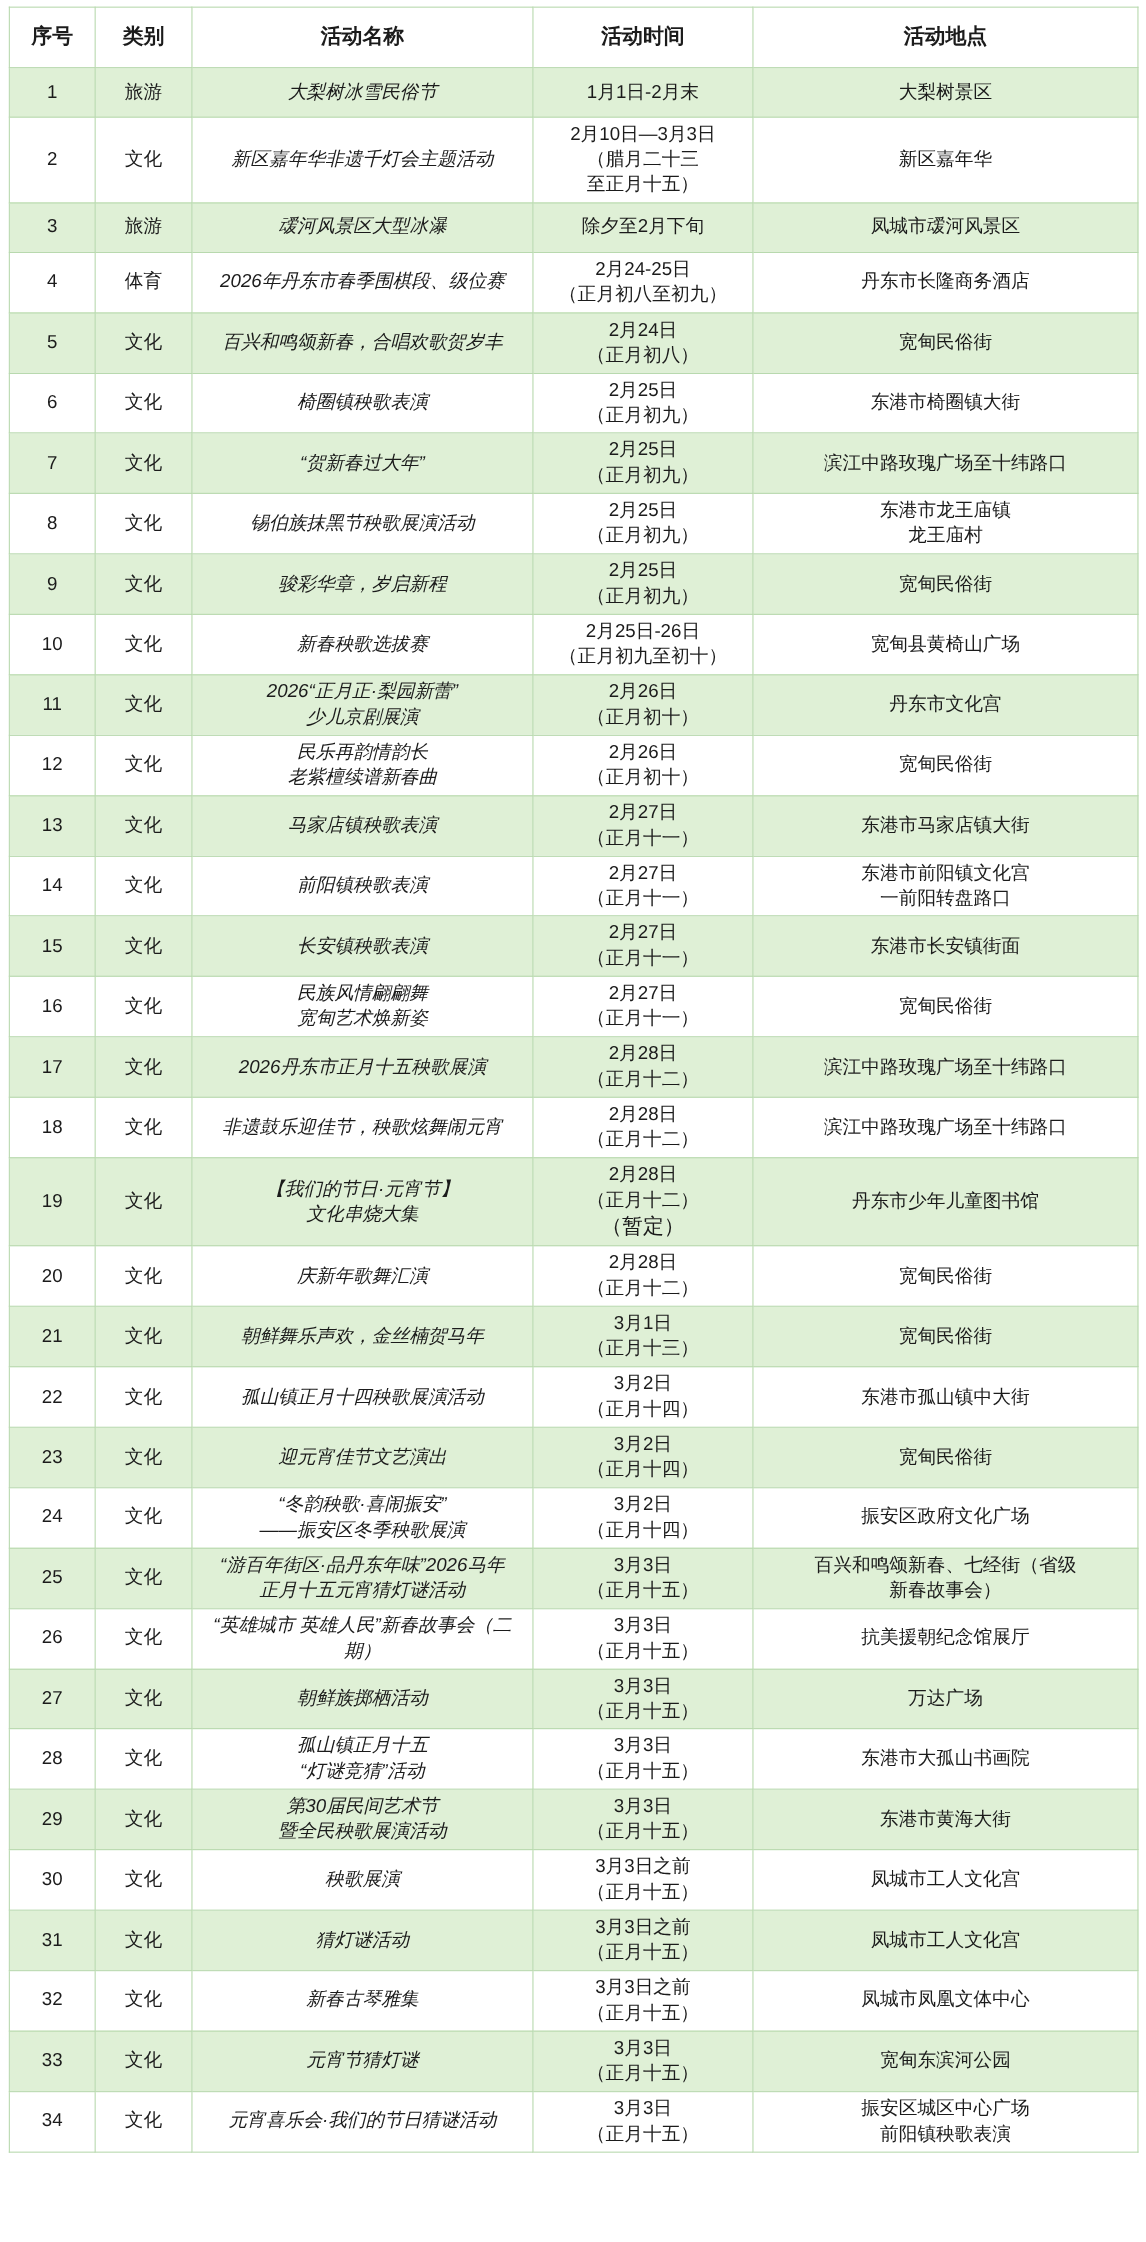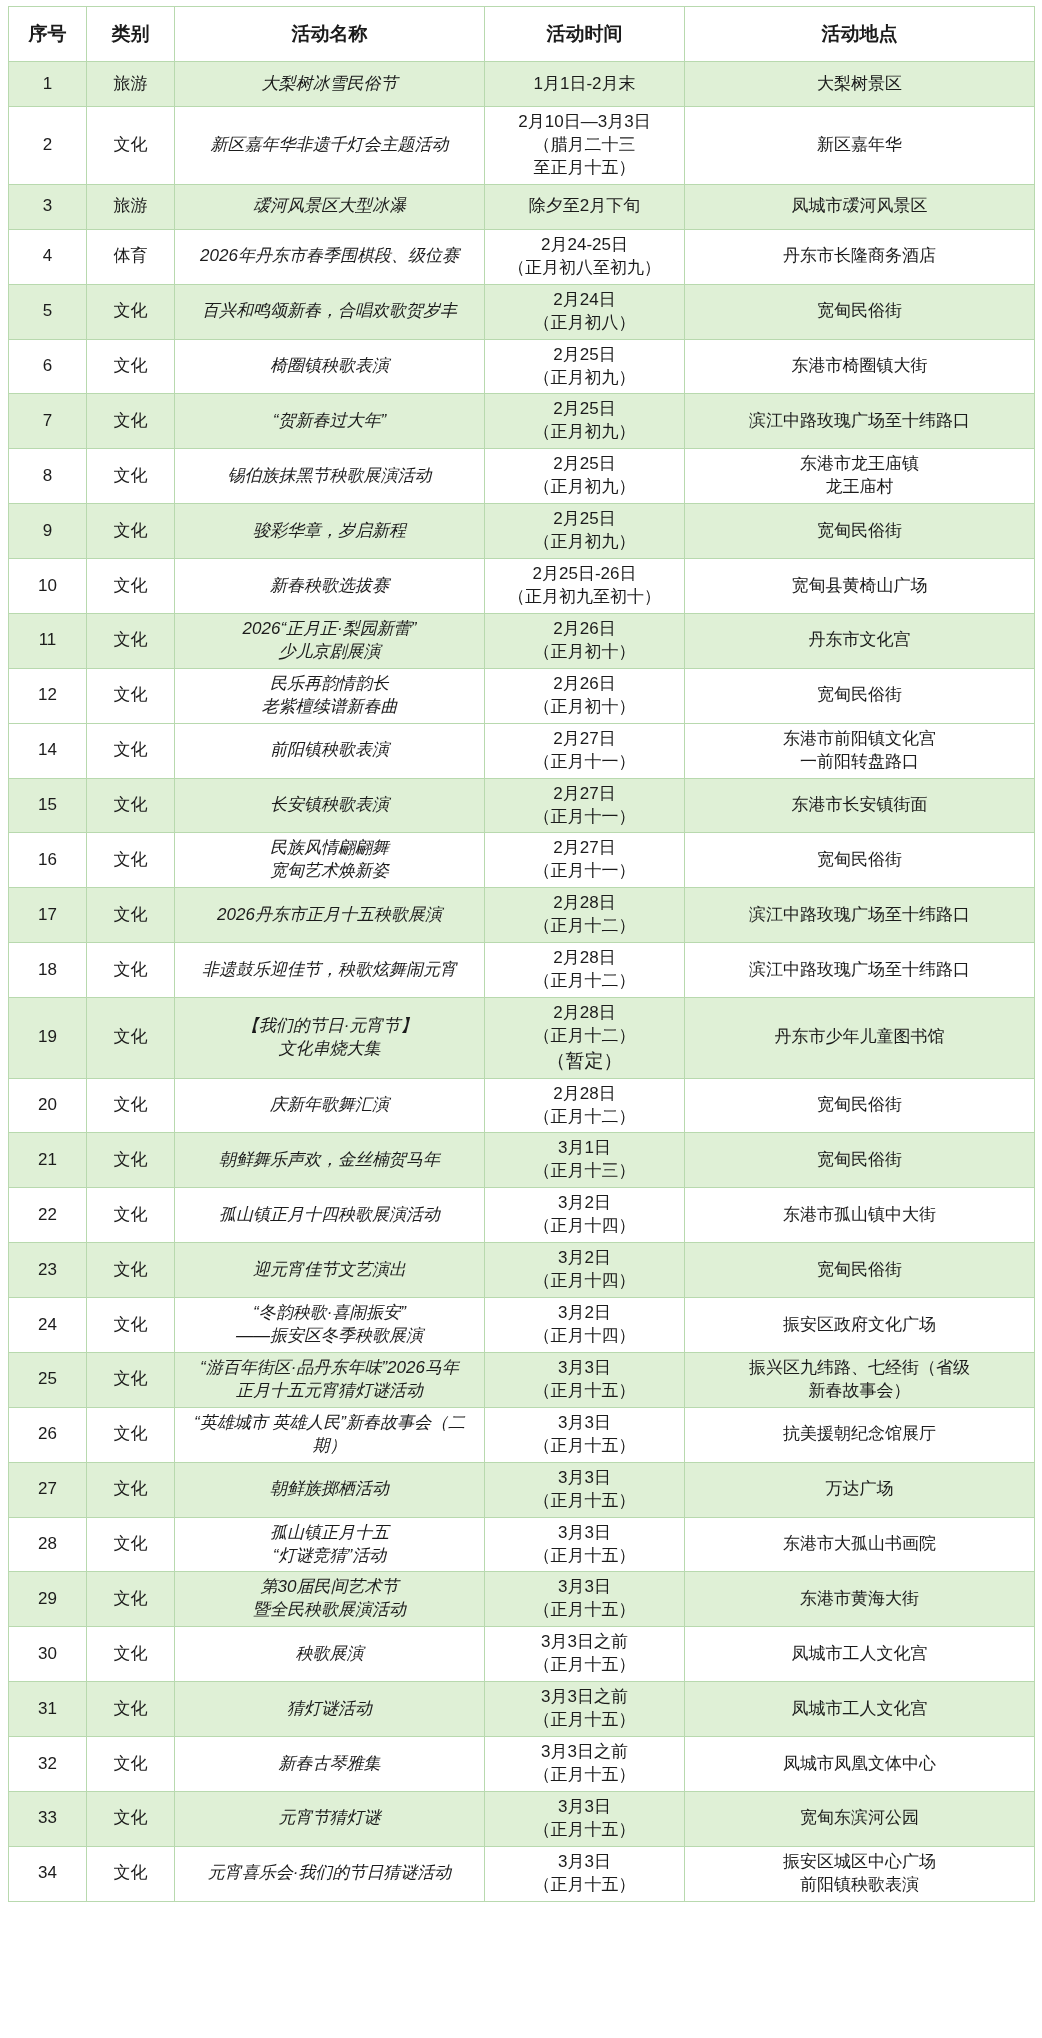--- a/index.html
+++ b/index.html
@@ -296,20 +296,38 @@
             <span class="line">老紫檀续谱新春曲</span>
           </td>
           <td class="cell-time">
             <span class="line">2月26日</span>
             <span class="line">（正月初十）</span>
           </td>
           <td class="cell-place">
             <span class="line">宽甸民俗街</span>
           </td>
         </tr>
+        <tr class="row-alt">
+          <td class="cell-idx">
+            <span class="line">13</span>
+          </td>
+          <td class="cell-cat">
+            <span class="line">文化</span>
+          </td>
+          <td class="cell-name">
+            <span class="line">马家店镇秧歌表演</span>
+          </td>
+          <td class="cell-time">
+            <span class="line">2月27日</span>
+            <span class="line">（正月十一）</span>
+          </td>
+          <td class="cell-place">
+            <span class="line">东港市马家店镇大街</span>
+          </td>
+        </tr>
         <tr class="row-base">
           <td class="cell-idx">
             <span class="line">14</span>
           </td>
           <td class="cell-cat">
             <span class="line">文化</span>
           </td>
           <td class="cell-name">
             <span class="line">前阳镇秧歌表演</span>
           </td>
@@ -515,21 +533,21 @@
           </td>
           <td class="cell-name">
             <span class="line">“游百年街区·品丹东年味”2026马年</span>
             <span class="line">正月十五元宵猜灯谜活动</span>
           </td>
           <td class="cell-time">
             <span class="line">3月3日</span>
             <span class="line">（正月十五）</span>
           </td>
           <td class="cell-place">
-            <span class="line">振兴区九纬路、七经街（省级</span>
+            <span class="line">百兴和鸣颂新春、七经街（省级</span>
             <span class="line">新春故事会）</span>
           </td>
         </tr>
         <tr class="row-base">
           <td class="cell-idx">
             <span class="line">26</span>
           </td>
           <td class="cell-cat">
             <span class="line">文化</span>
           </td>

